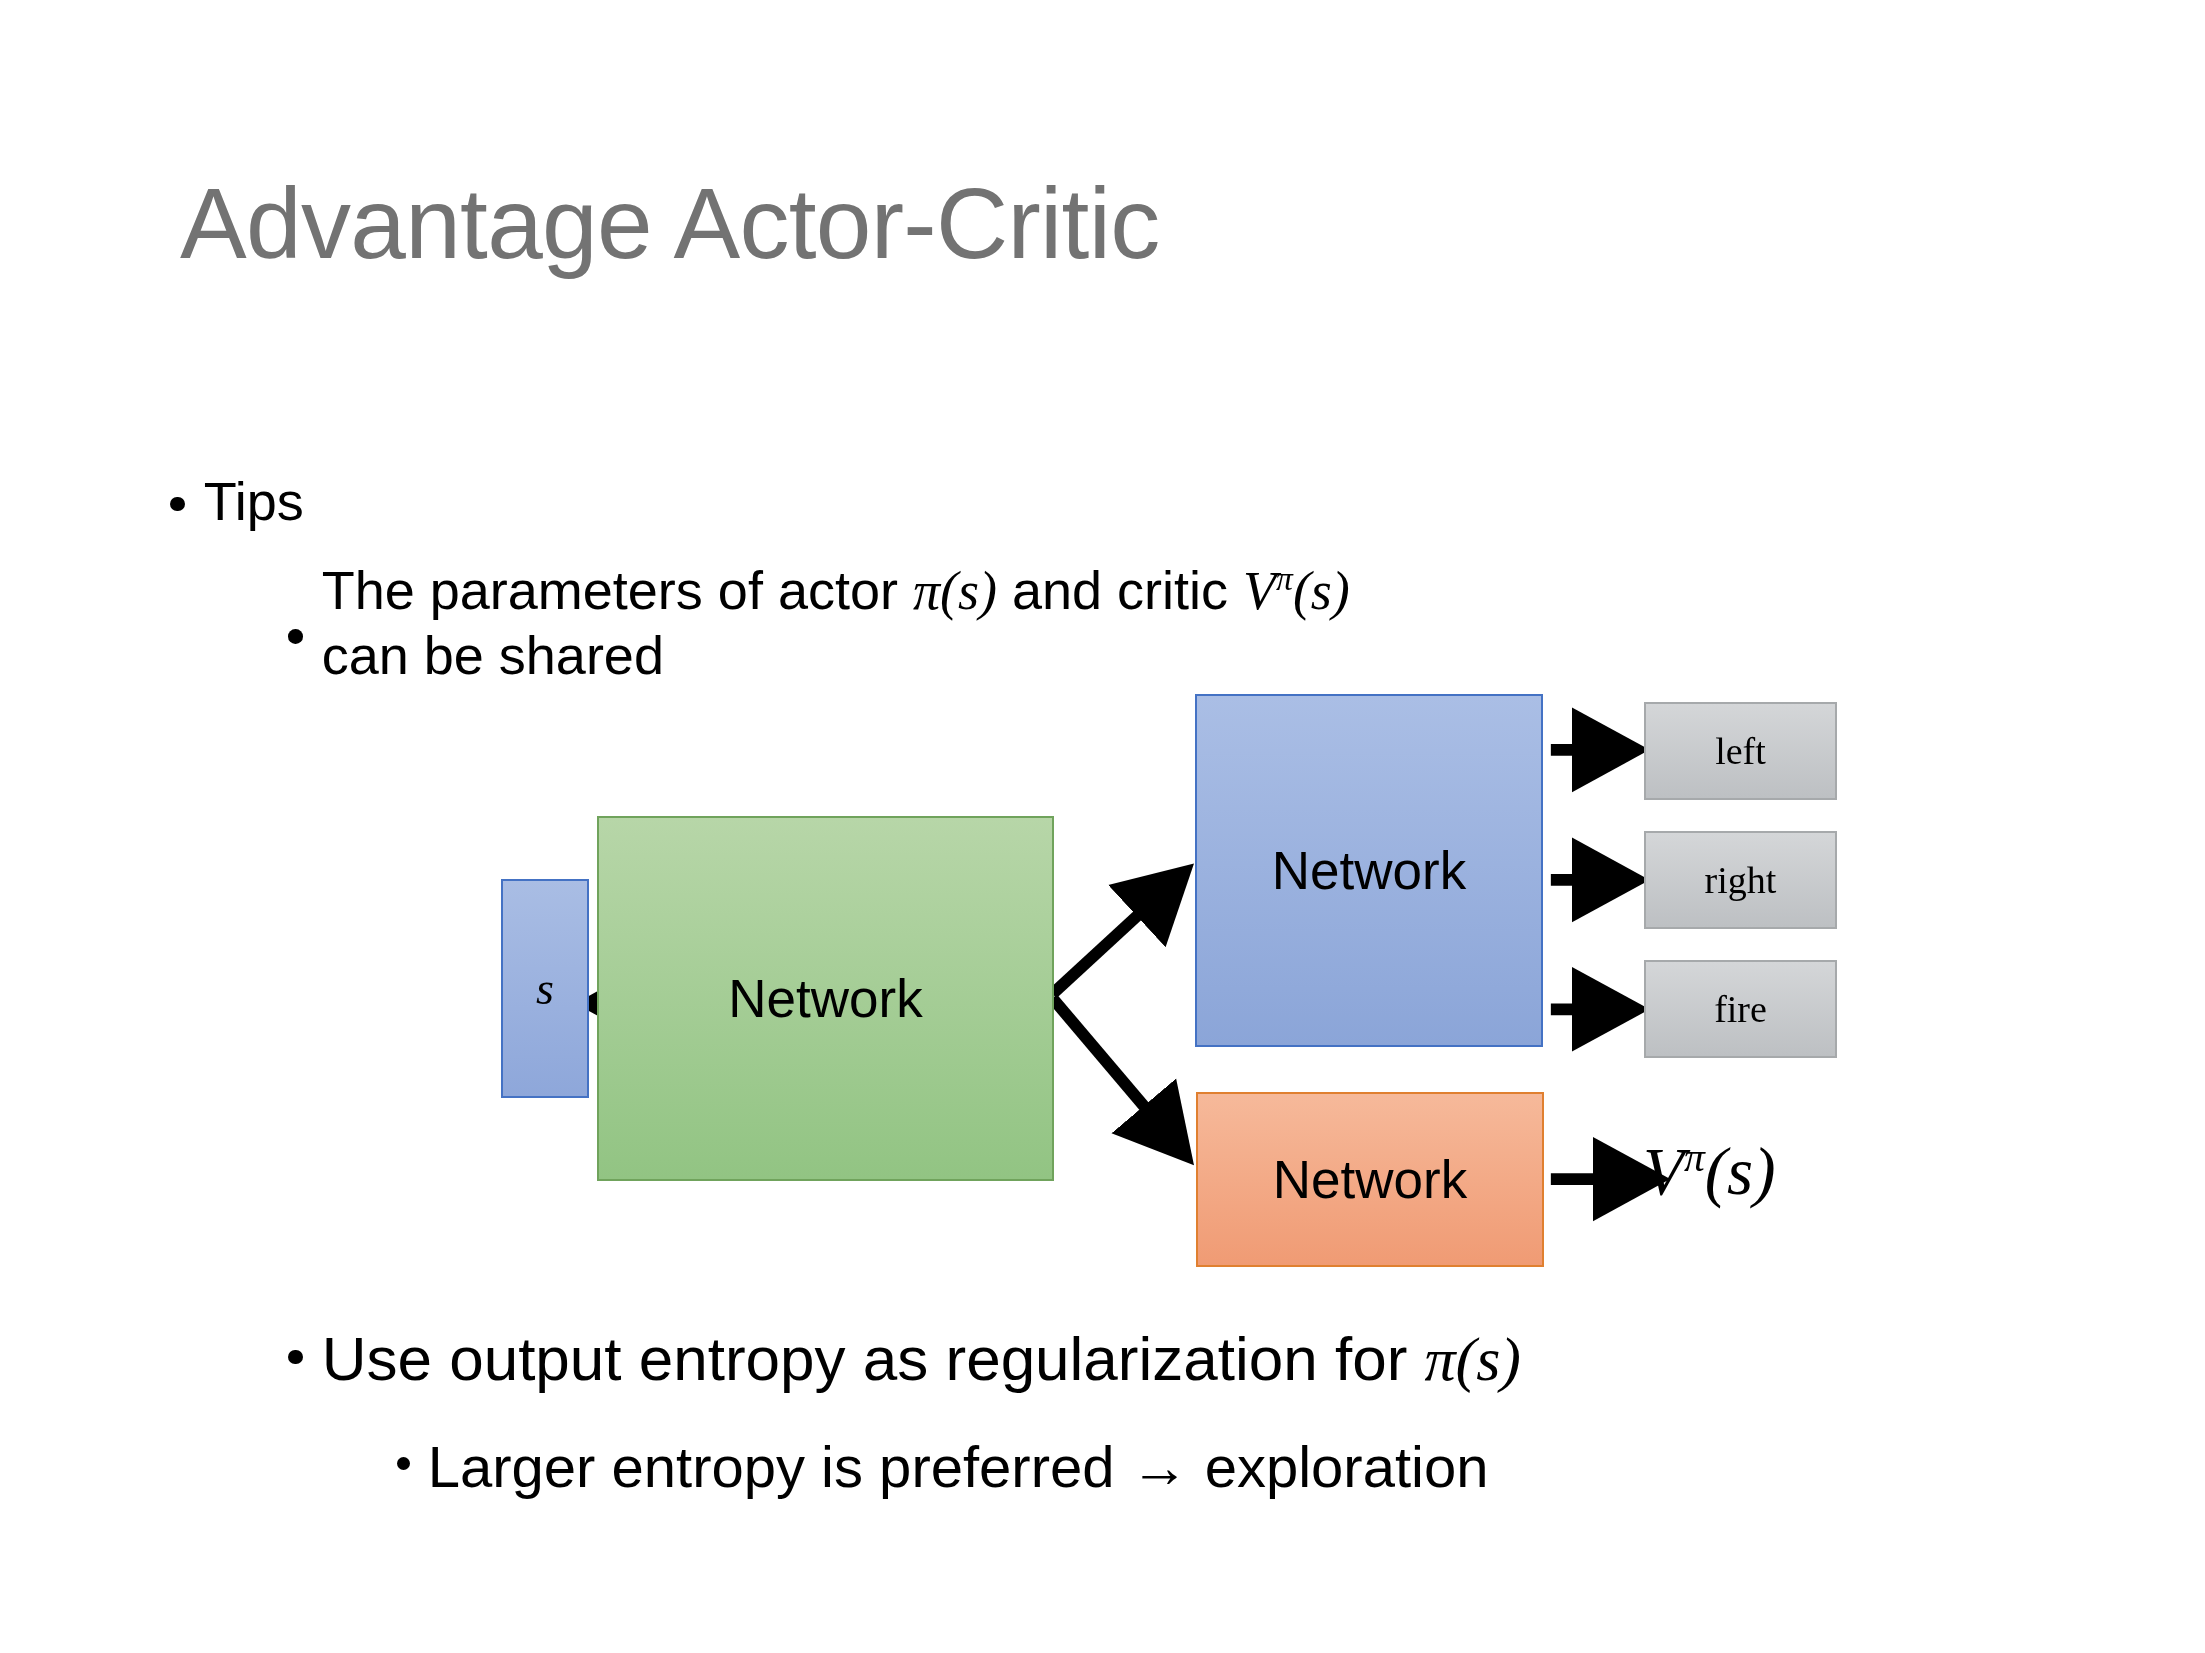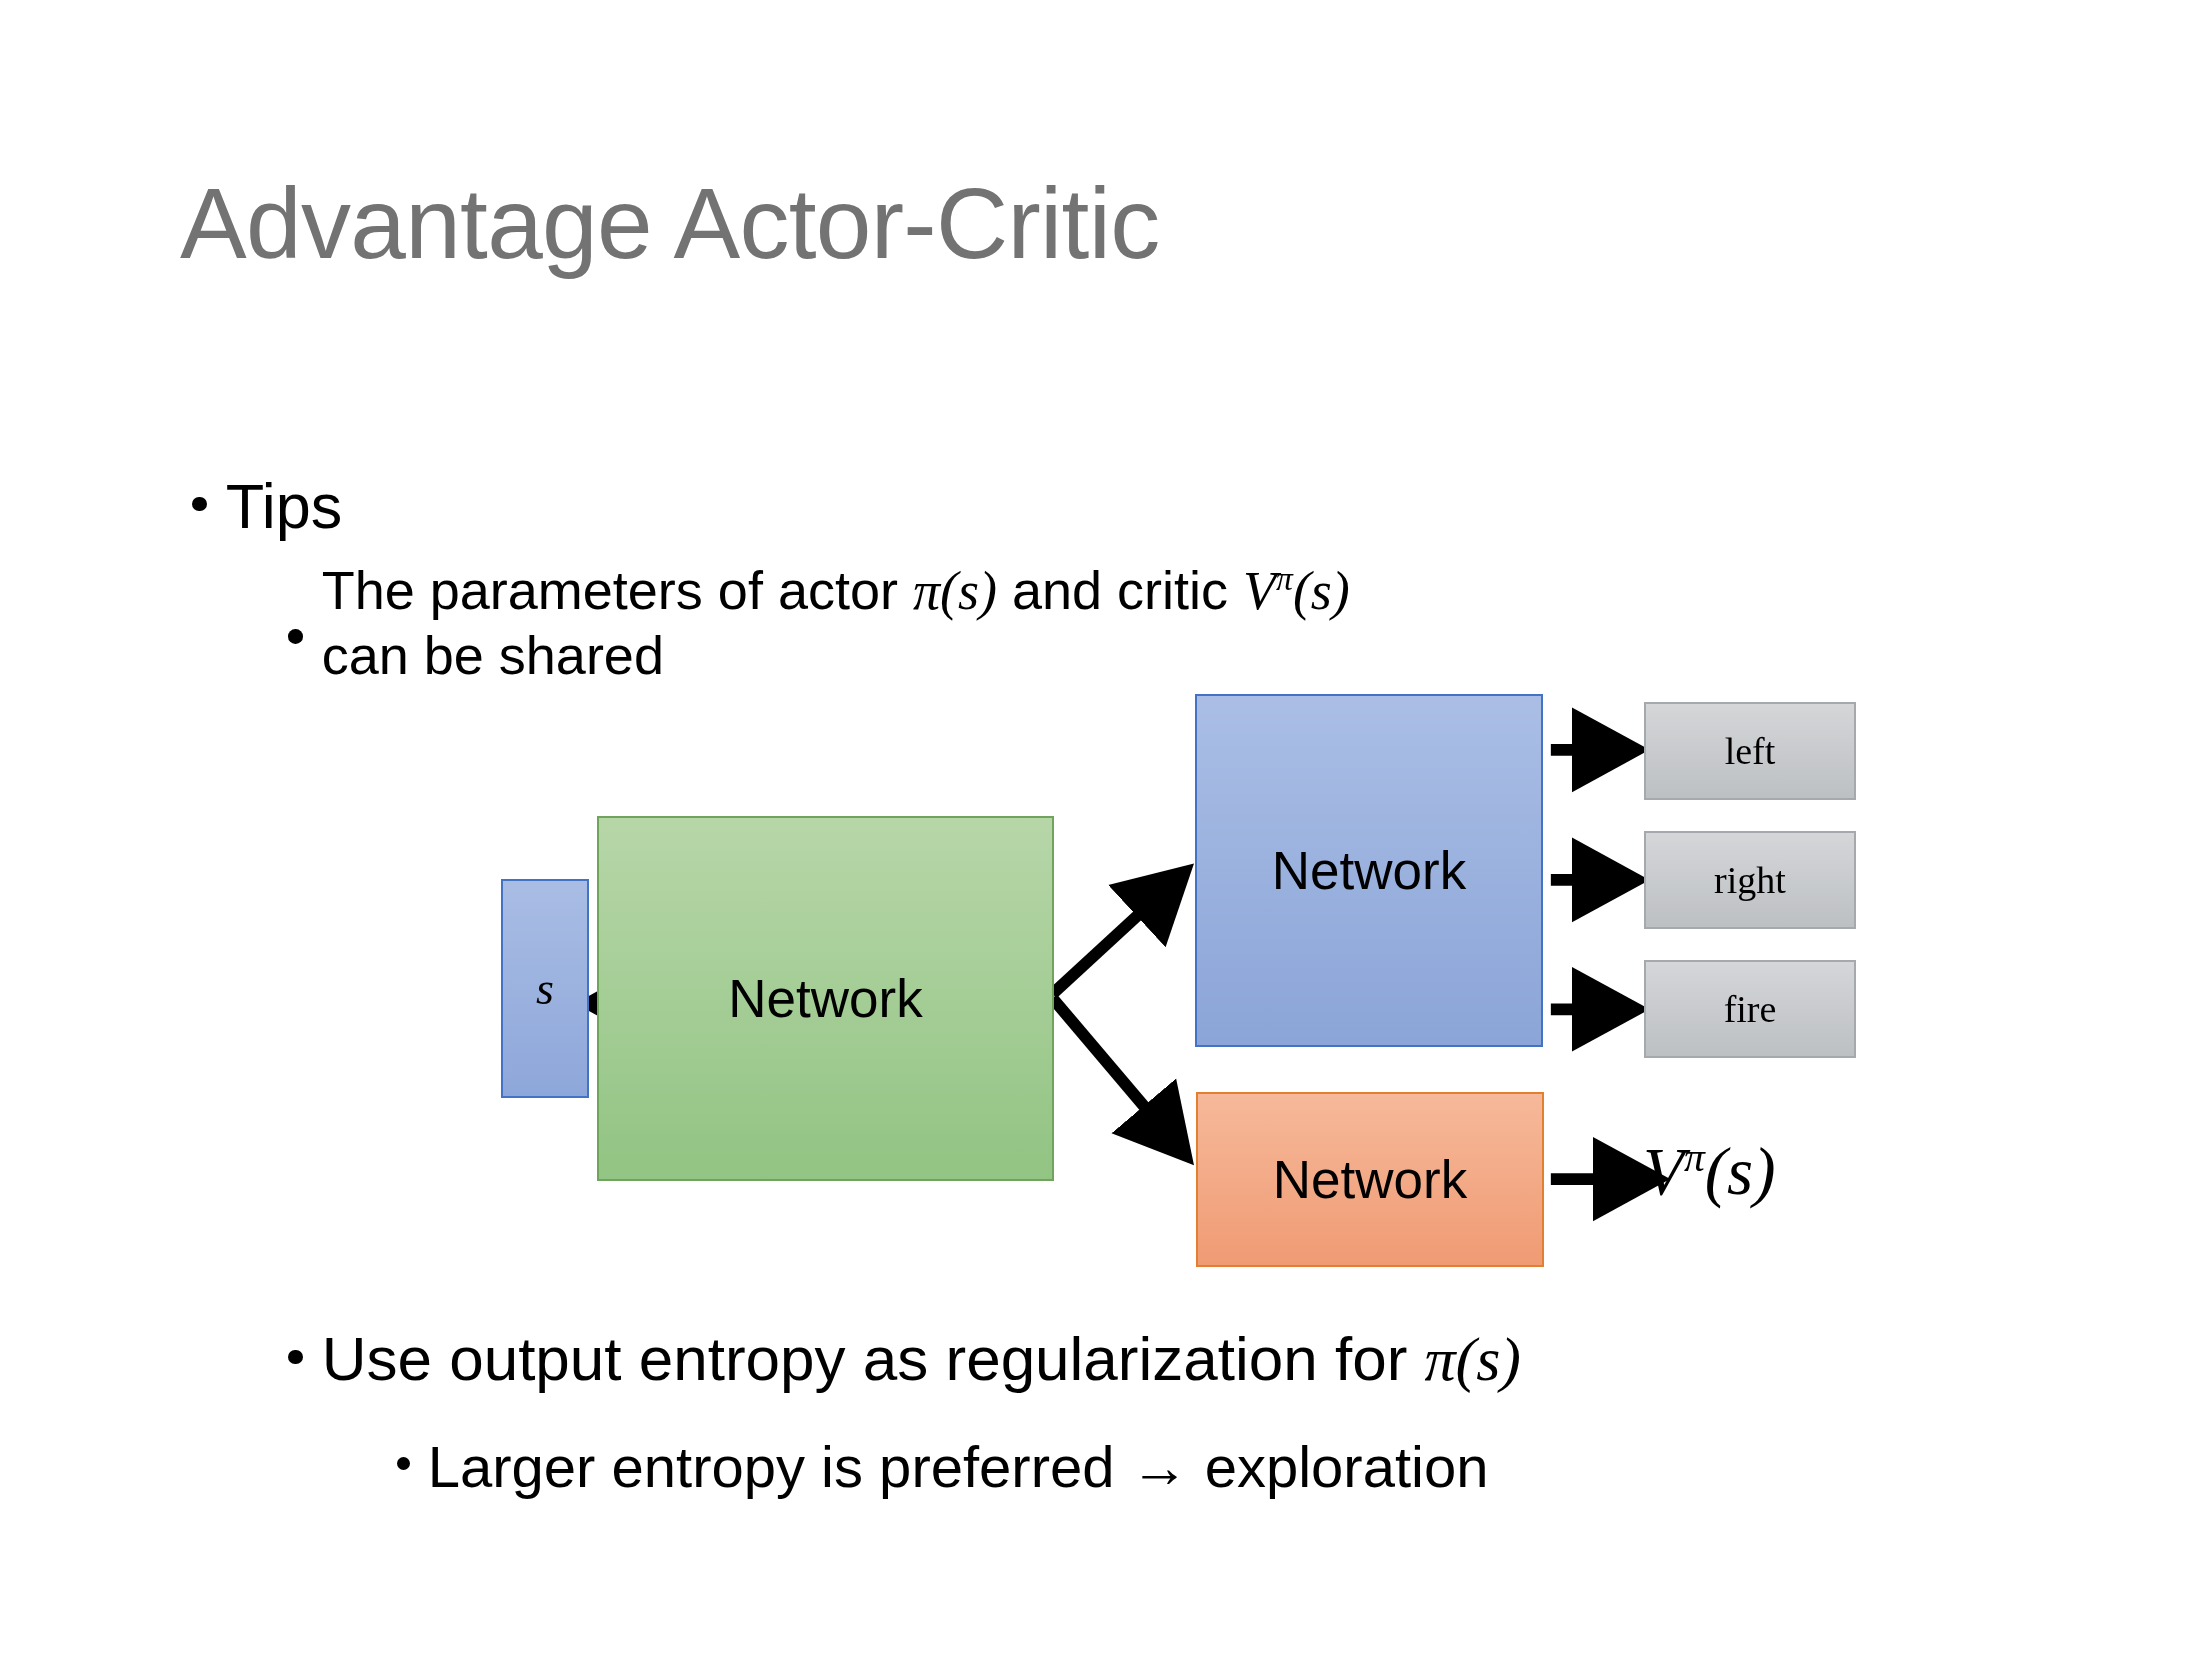--- a/index.html
+++ b/index.html
@@ -44,23 +44,23 @@
     background: #000000;
     flex: 0 0 auto;
   }
   .bullet-text {
     display: inline-block;
     white-space: pre;
   }
 
   
   #bullet-tips {
-    left: 192px;
+    left: 170px;
     top: 470px;
-    font-size: 63px;
+    font-size: 54px;
   }
   #bullet-tips .bullet-dot { margin-top: 26.5px; margin-right: 19px; }
 
   
   #bullet-params {
     left: 288px;
     top: 559px;
     font-size: 54px;
     flex-direction: row;
     align-items: center;
@@ -156,21 +156,21 @@
     top: 1092px;
     width: 348px;
     height: 175px;
     background: linear-gradient(180deg, #f6b99a 0%, #f09b74 100%);
     border: 2.2px solid #e08030;
     font-size: 53px;
   }
 
   
   .box-action {
-    width: 212px;
+    width: 193px;
     height: 98px;
     left: 1644px;
     background: linear-gradient(180deg, #d4d6d8 0%, #bdc0c3 100%);
     border: 2.2px solid #a6a9ab;
     font-family: "Liberation Serif", serif;
     font-size: 38px;
   }
   #box-left  { top: 702px; }
   #box-right { top: 831px; }
   #box-fire  { top: 960px; }

